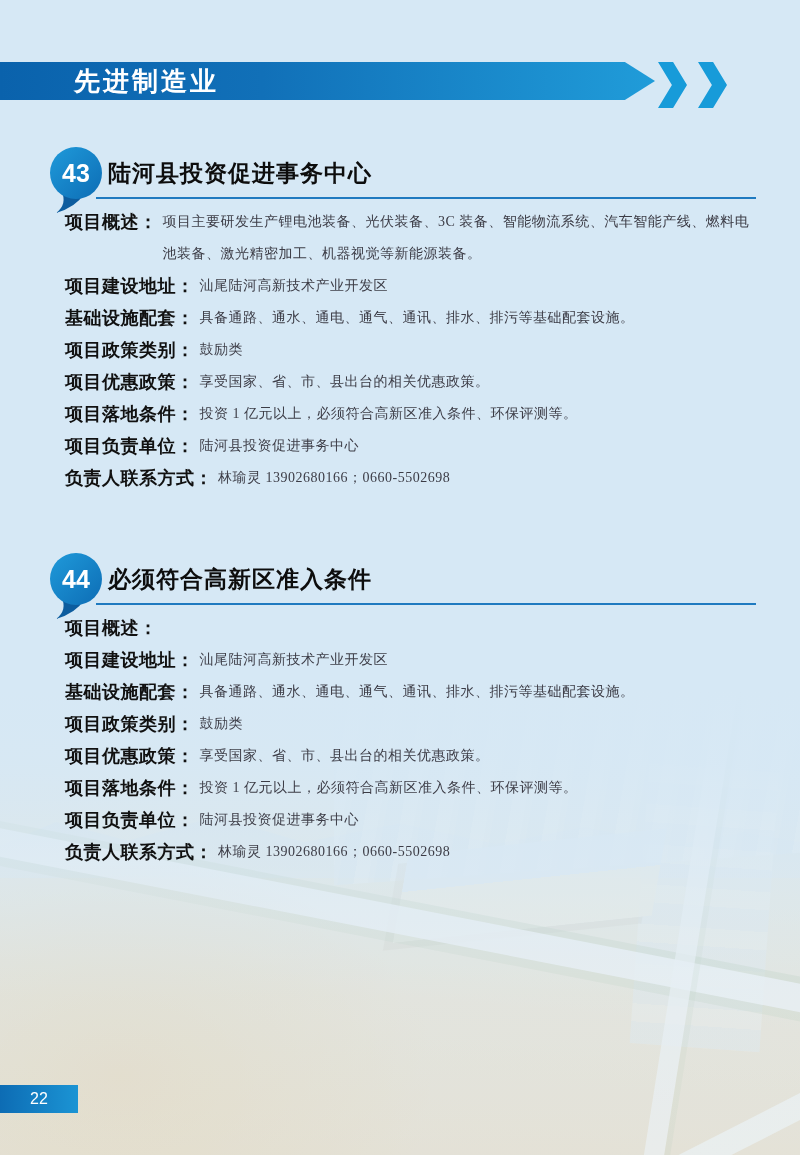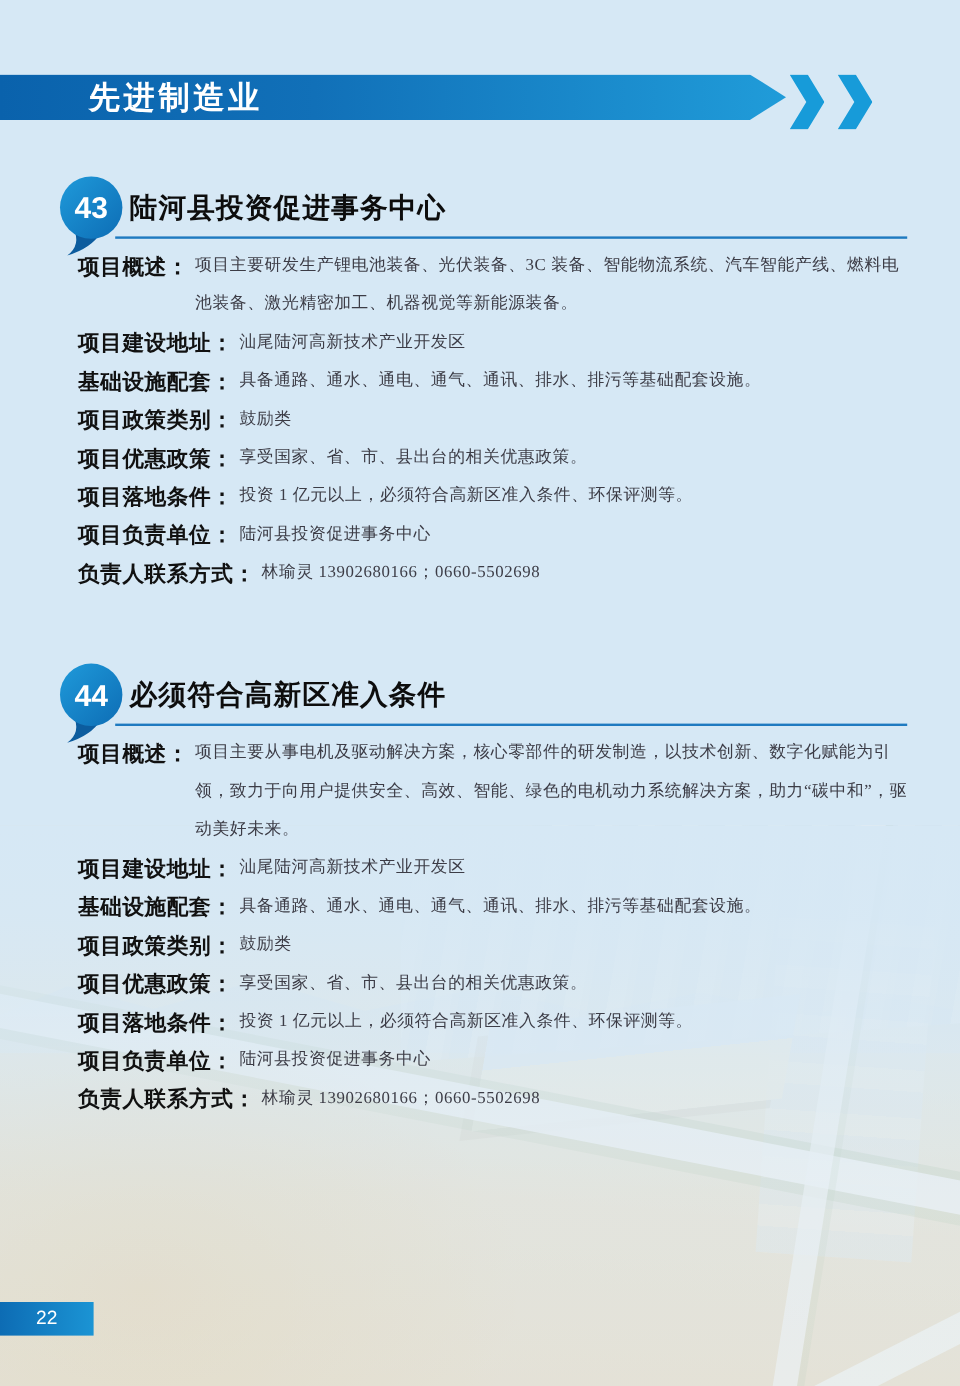--- a/index.html
+++ b/index.html
@@ -159,21 +159,20 @@
       </defs>
       <path d="M14 44 Q21 58 9 67 Q29 61 37 48 Z" fill="#0c5c9e"></path>
       <circle cx="29" cy="27" r="26" fill="url(#pinGrad44)"></circle>
       <text x="29" y="36" text-anchor="middle" font-size="25" font-weight="bold" font-family="Liberation Sans, sans-serif" fill="#ffffff">44</text>
     </svg>
     <h2 class="proj-title">必须符合高新区准入条件</h2>
     <div class="rule"></div>
     <div class="fields">
       <div class="row">
         <span class="flabel">项目概述：</span>
-        <span class="fvalue">项目主要从事电机及驱动解决方案，核心零部件的研发制造，以技术创新、数字化赋能为引领，致力于向用户提供安全、高效、智能、绿色的电机动力系统解决方案，助力“碳中和”，驱动美好未来。</span>
       </div>
       <div class="row">
         <span class="flabel">项目建设地址：</span>
         <span class="fvalue">汕尾陆河高新技术产业开发区</span>
       </div>
       <div class="row">
         <span class="flabel">基础设施配套：</span>
         <span class="fvalue">具备通路、通水、通电、通气、通讯、排水、排污等基础配套设施。</span>
       </div>
       <div class="row">

